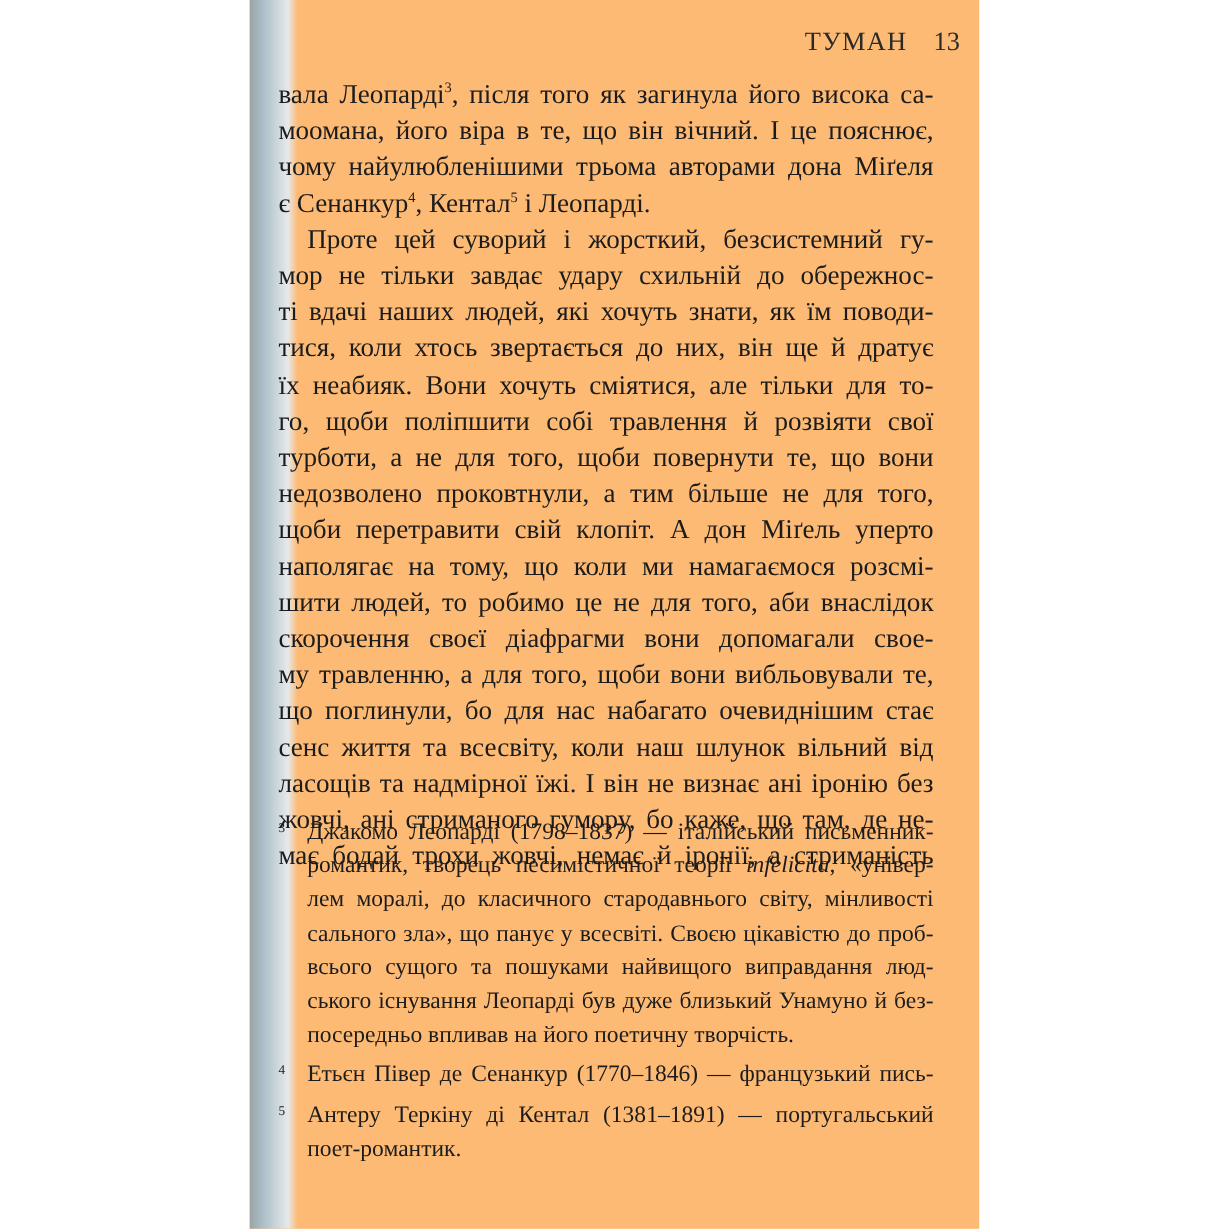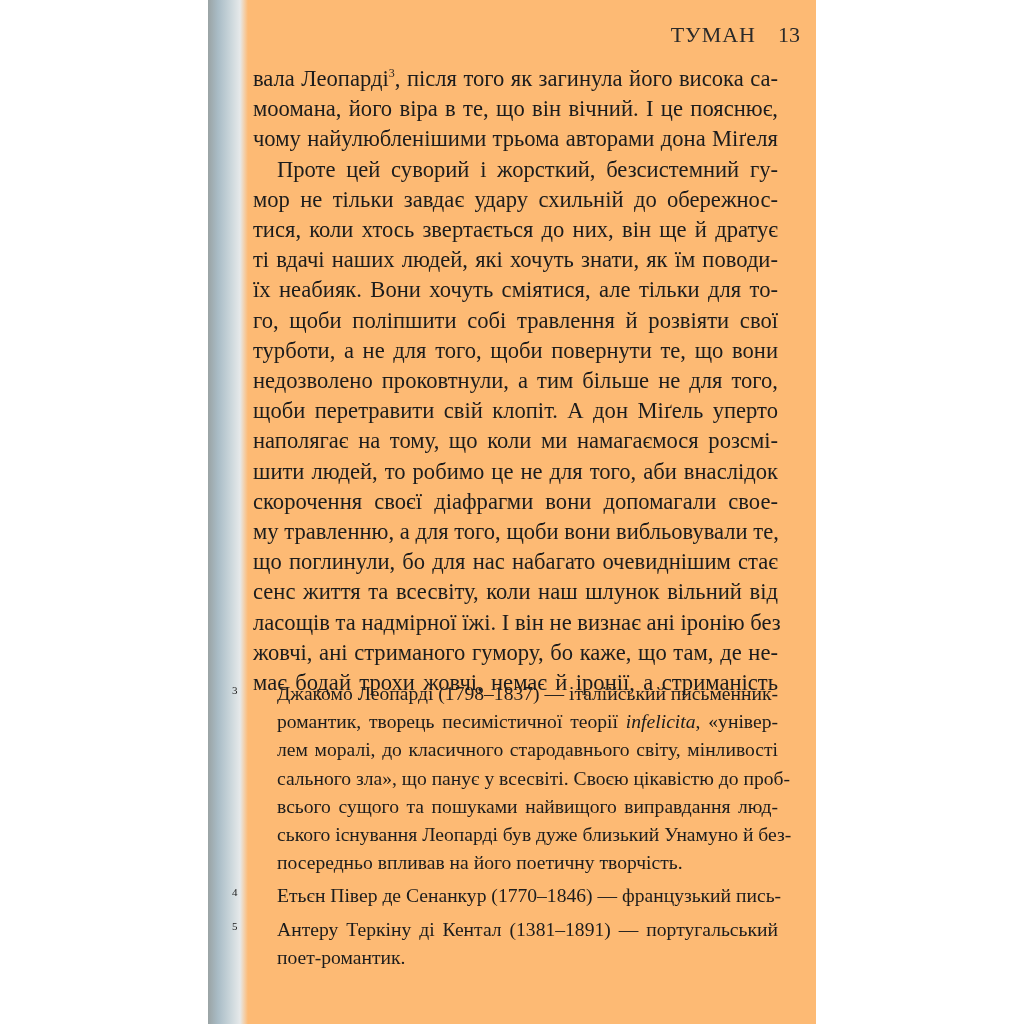--- a/index.html
+++ b/index.html
@@ -48,21 +48,20 @@
       font-family: "Liberation Serif", "DejaVu Serif", serif;
       font-size: 22.6px;
       line-height: 30.2px;
       color: #1c1c1c;
     }
     .line {
       display: block;
       white-space: nowrap;
       text-align: justify;
       text-align-last: justify;
-      margin-left: 21px;
     }
     .line.last { text-align-last: left; }
     .line.indent { padding-left: 24px; }
     sup {
       font-size: 12px;
       line-height: 0;
       vertical-align: 9px;
     }
     .notes {
       position: absolute;
@@ -96,24 +95,25 @@
 
   <div class="running-head">
     <span>ТУМАН</span>
     <span class="num">13</span>
   </div>
 
   <div class="body-text">
     <span class="line"><span>вала Леопарді</span><sup>3</sup><span>, після того як загинула його висока са-</span></span>
     <span class="line">моомана, його віра в те, що він вічний. І це пояснює,</span>
     <span class="line">чому найулюбленішими трьома авторами дона Міґеля</span>
+    <span class="line last"><span>є Сенанкур</span><sup>4</sup><span>, Кентал</span><sup>5</sup><span> і Леопарді.</span></span>
     <span class="line indent">Проте цей суворий і жорсткий, безсистемний гу-</span>
     <span class="line">мор не тільки завдає удару схильній до обережнос-</span>
+    <span class="line">ті вдачі наших людей, які хочуть знати, як їм поводи-</span>
     <span class="line">тися, коли хтось звертається до них, він ще й дратує</span>
-    <span class="line">ті вдачі наших людей, які хочуть знати, як їм поводи-</span>
     <span class="line">їх неабияк. Вони хочуть сміятися, але тільки для то-</span>
     <span class="line">го, щоби поліпшити собі травлення й розвіяти свої</span>
     <span class="line">турботи, а не для того, щоби повернути те, що вони</span>
     <span class="line">недозволено проковтнули, а тим більше не для того,</span>
     <span class="line">щоби перетравити свій клопіт. А дон Міґель уперто</span>
     <span class="line">наполягає на тому, що коли ми намагаємося розсмі-</span>
     <span class="line">шити людей, то робимо це не для того, аби внаслідок</span>
     <span class="line">скорочення своєї діафрагми вони допомагали свое-</span>
     <span class="line">му травленню, а для того, щоби вони вибльовували те,</span>
     <span class="line">що поглинули, бо для нас набагато очевиднішим стає</span>

